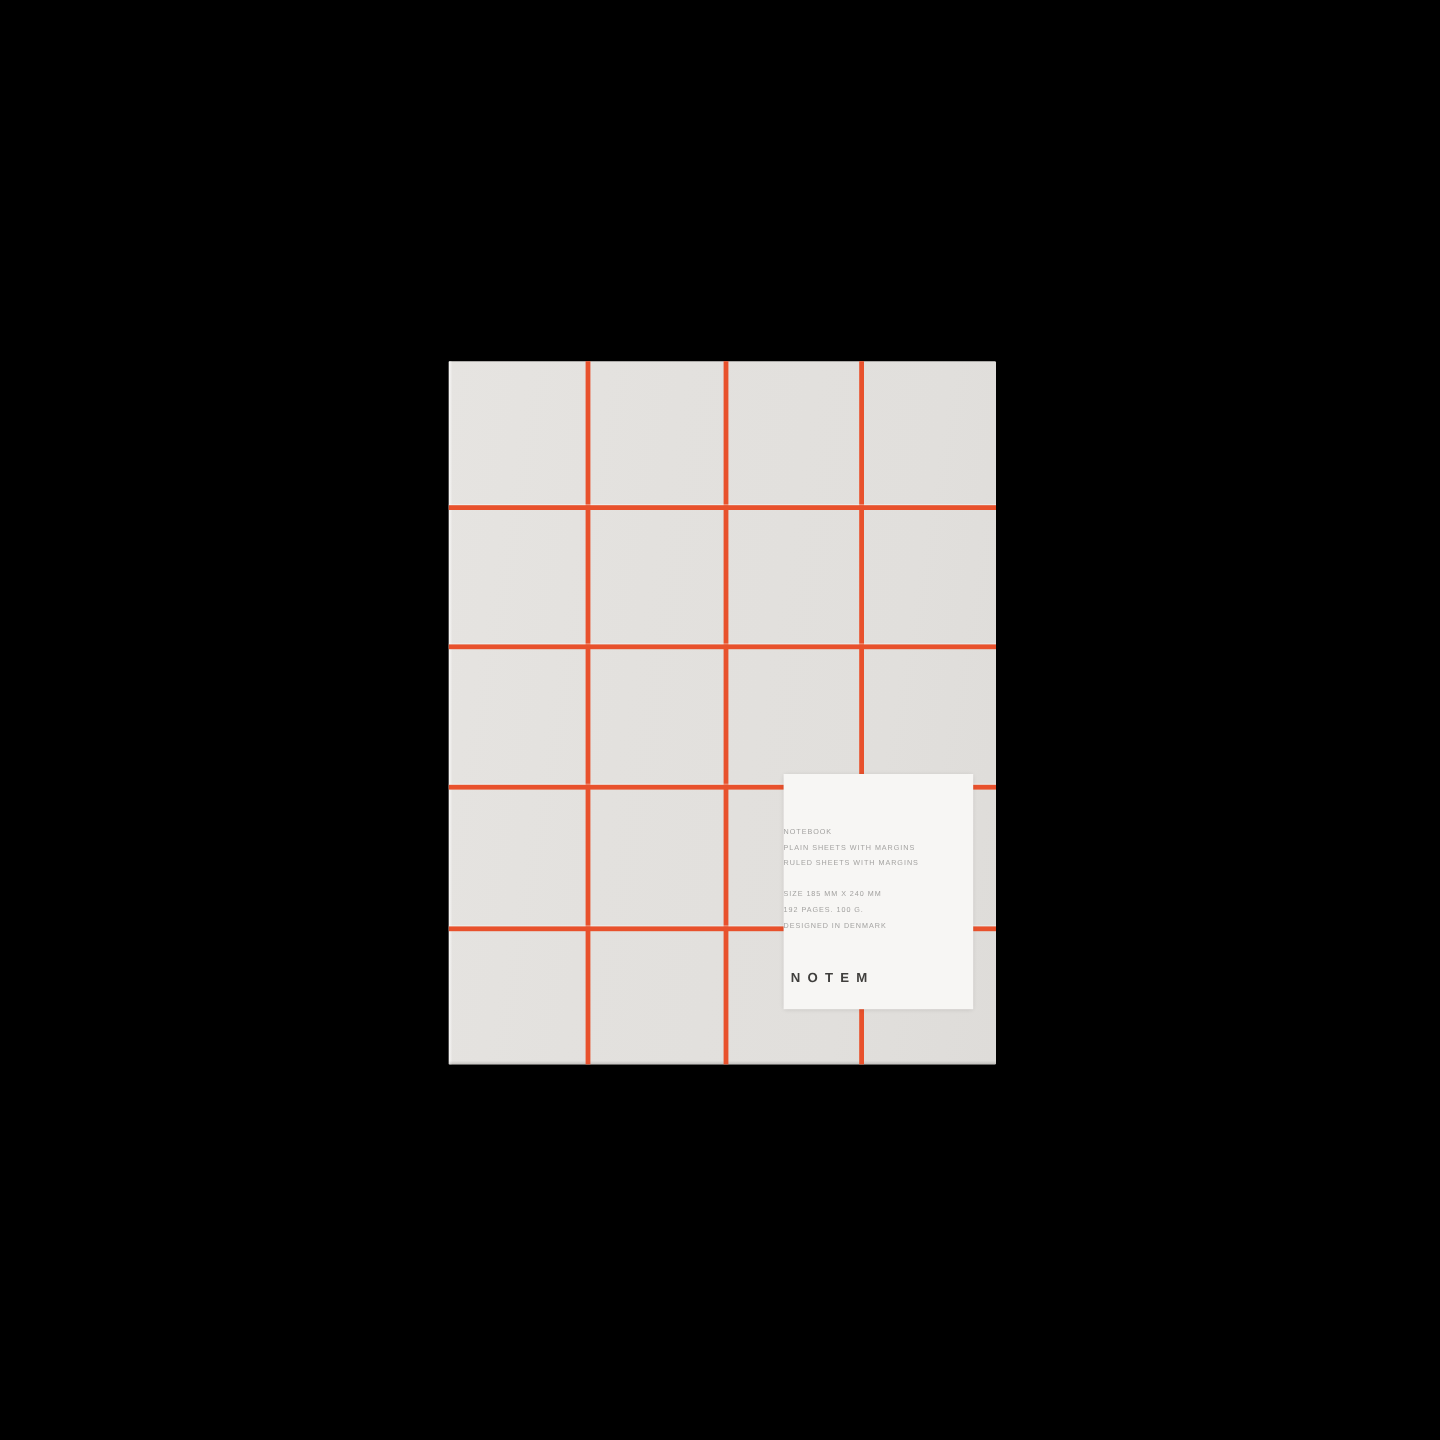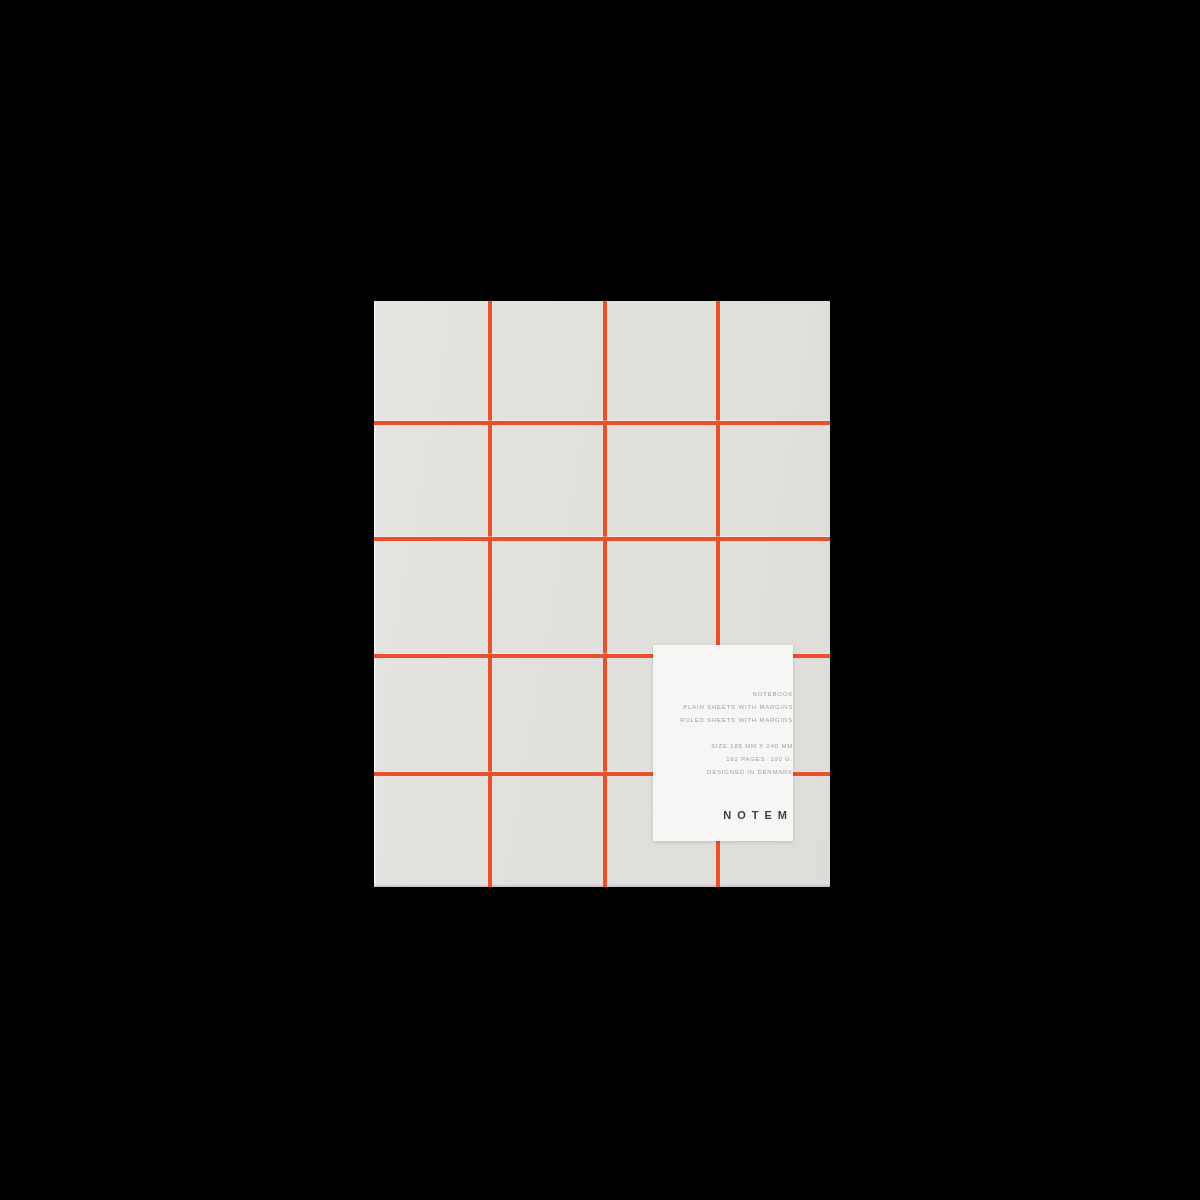--- a/index.html
+++ b/index.html
@@ -62,25 +62,25 @@
   }
   .h-line.h1 { top: 120px; }
   .h-line.h2 { top: 236px; }
   .h-line.h3 { top: 353px; }
   .h-line.h4 { top: 471px; }
   
   .label-card {
     position: absolute;
     left: 279px;
     top: 344px;
-    width: 140px;
+    width: 158px;
     height: 196px;
     background: #f7f6f4;
     box-shadow: 0 1px 4px rgba(0,0,0,0.15);
-    text-align: right;
+    text-align: left;
     box-sizing: border-box;
     padding-top: 43px;
   }
   .label-line {
     font-size: 6px;
     line-height: 13px;
     letter-spacing: 0.8px;
     color: #a3a2a0;
     text-transform: uppercase;
     white-space: nowrap;

